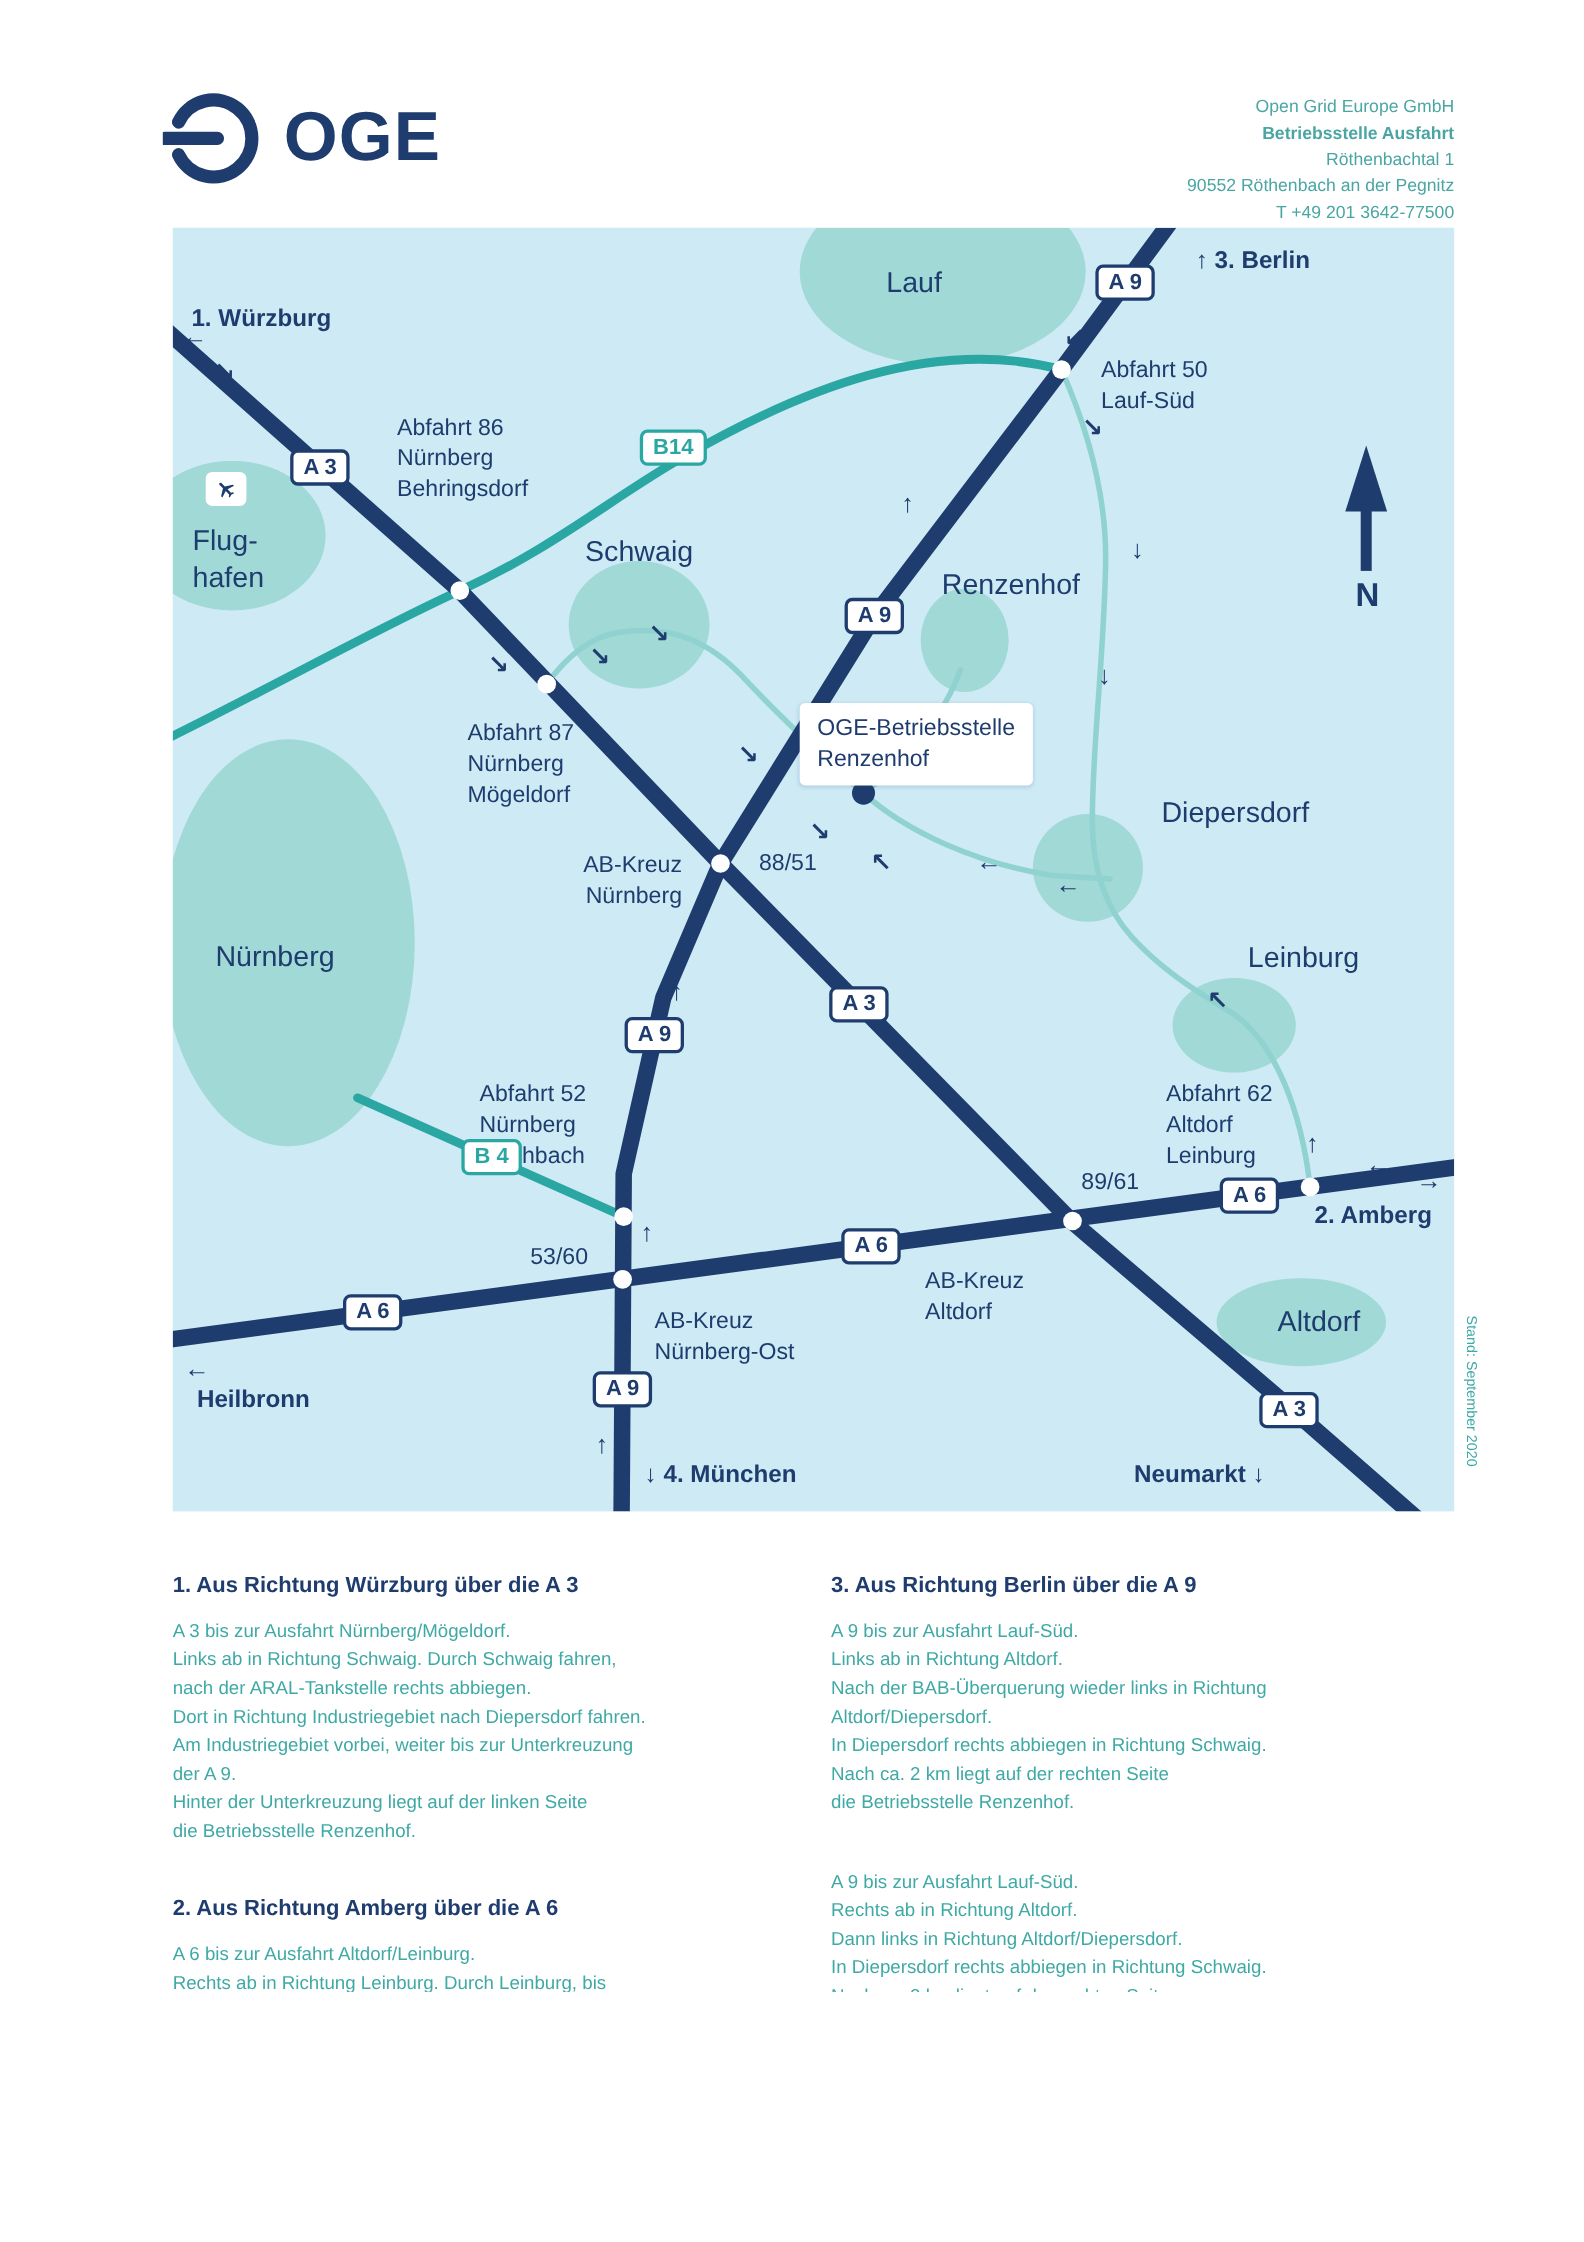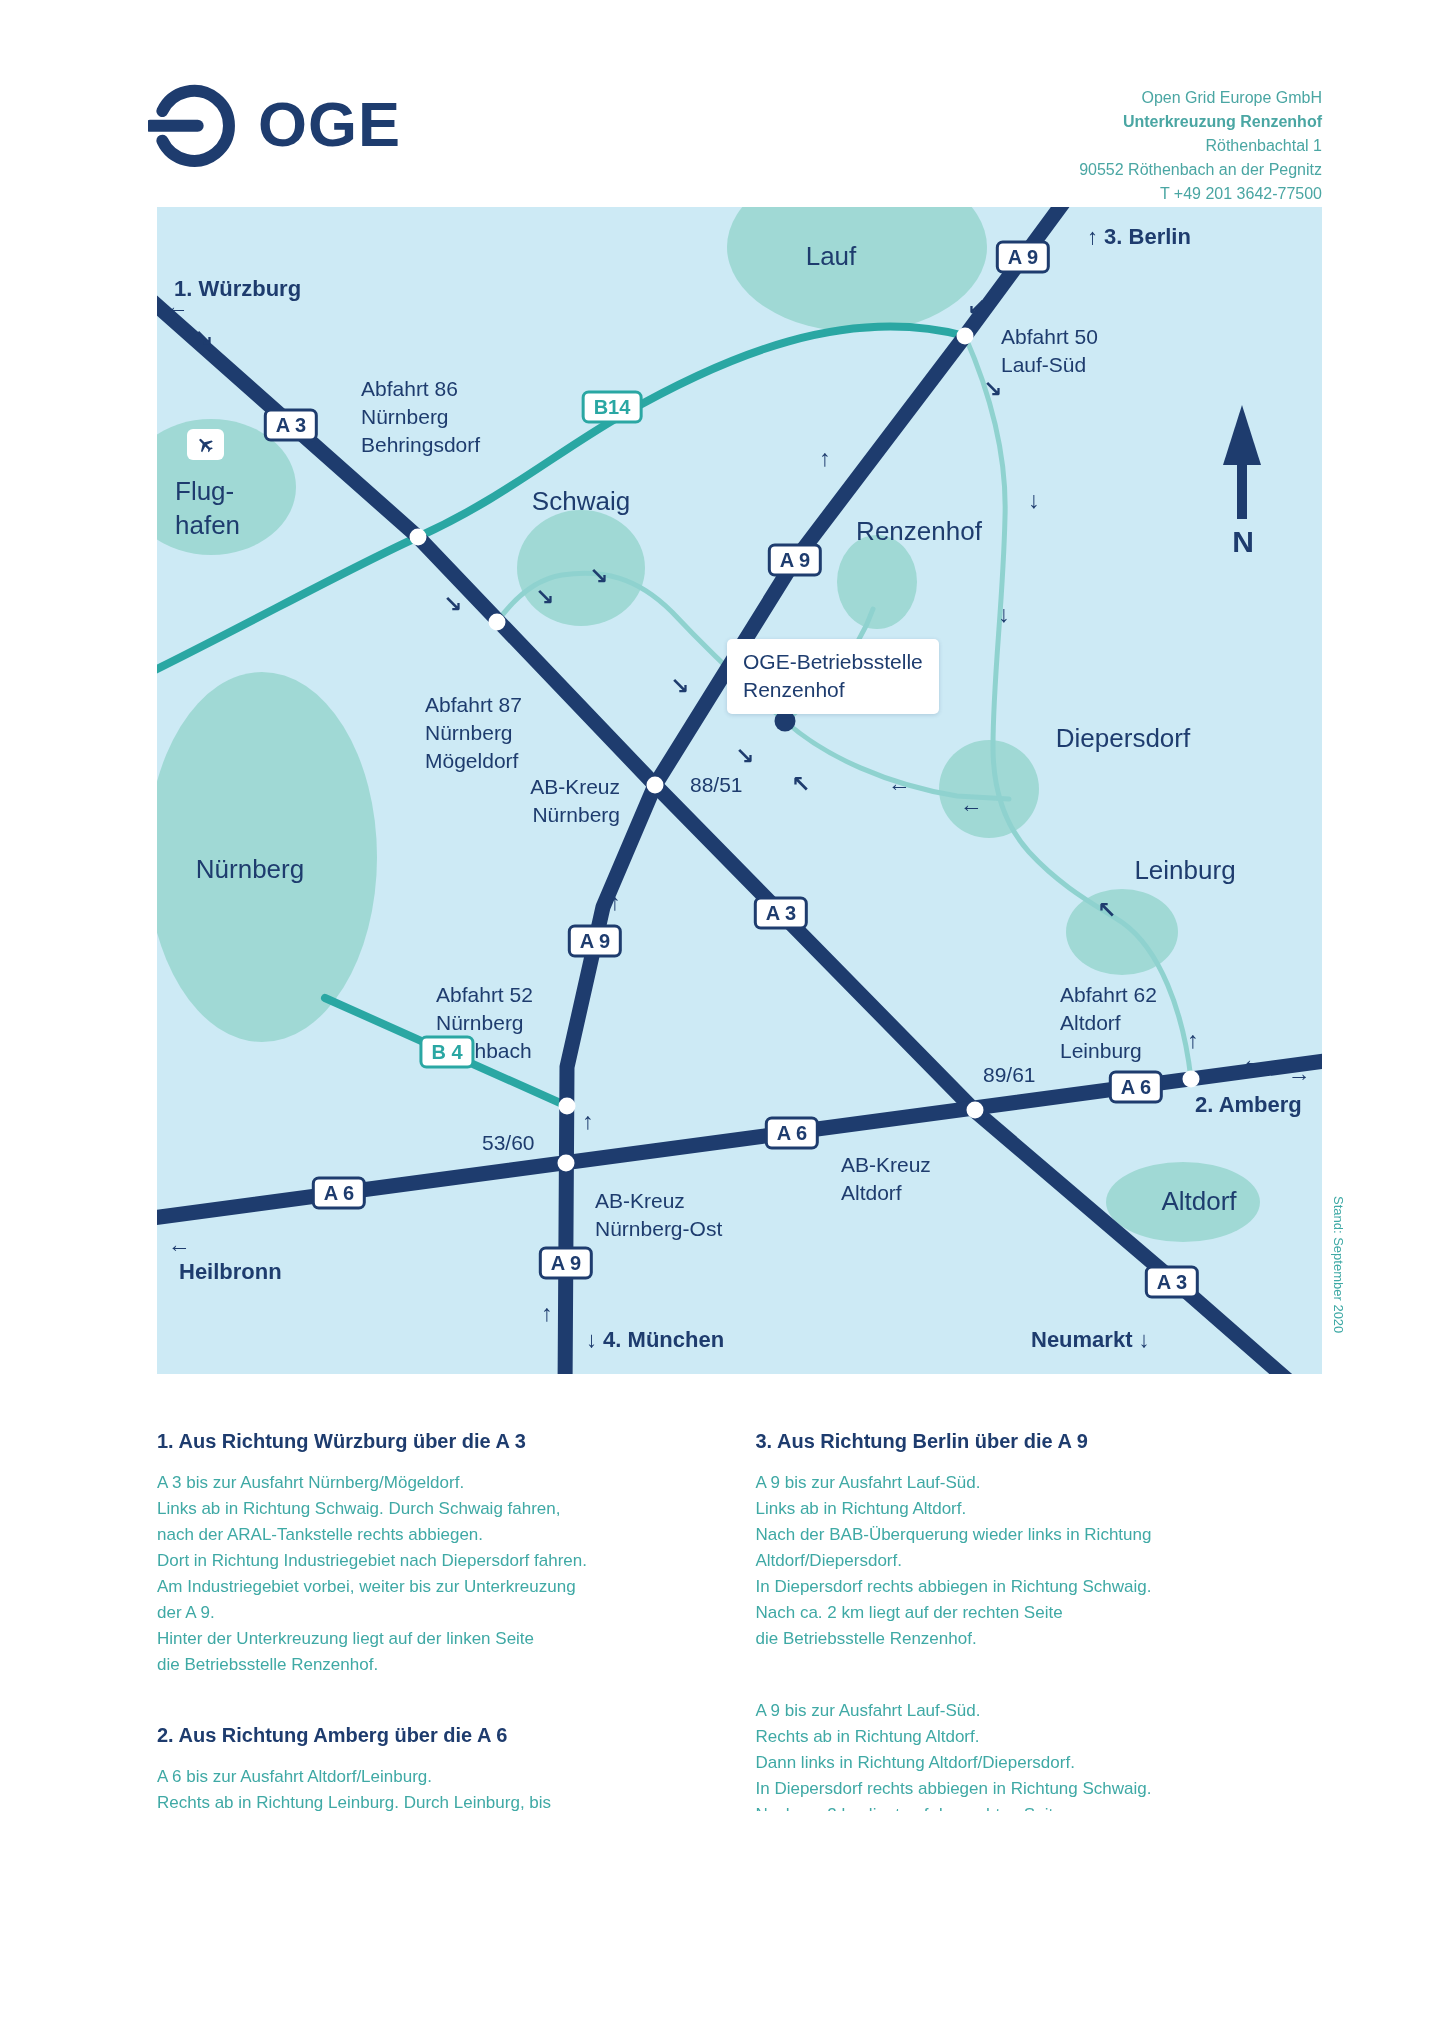--- a/index.html
+++ b/index.html
@@ -53,21 +53,21 @@
   <header>
     <div class="logo">
       <svg width="92" height="96" viewBox="0 0 100 104">
         <path d="M 15.6 37.9 A 38 38 0 1 1 15.6 70.1" fill="none" stroke="#1e3c6e" stroke-width="13" stroke-linecap="round"></path>
         <path d="M 2 54 L 54 54" fill="none" stroke="#1e3c6e" stroke-width="13" stroke-linecap="round"></path>
       </svg>
       <span class="logo-text">OGE</span>
     </div>
     <div class="address">
       <div>Open Grid Europe GmbH</div>
-      <div class="bold">Unterkreuzung Renzenhof</div>
+      <div class="bold">Betriebsstelle Ausfahrt</div>
       <div>Röthenbachtal 1</div>
       <div>90552 Röthenbach an der Pegnitz</div>
       <div>T +49 201 3642-77500</div>
     </div>
   </header>
 
   <div class="map">
 
     <svg class="map-svg" viewBox="0 0 1165 1167">
 
@@ -165,21 +165,21 @@
     <div class="m-label dest" style="left:1038px;top:884px;">2. Amberg</div>
     <div class="m-label dest" style="left:22px;  top:1051px;">Heilbronn</div>
     <div class="m-label dest" style="left:429px; top:1119px;">↓ 4. München</div>
     <div class="m-label dest" style="left:874px; top:1119px;">Neumarkt ↓</div>
 
     <div class="m-label exit" style="left:204px; top:168px;">Abfahrt 86
 Nürnberg
 Behringsdorf</div>
     <div class="m-label exit" style="left:844px; top:116px;">Abfahrt 50
 Lauf-Süd</div>
-    <div class="m-label exit" style="left:268px; top:484px;">Abfahrt 87
+    <div class="m-label exit" style="left:268px; top:446px;">Abfahrt 87
 Nürnberg
 Mögeldorf</div>
     <div class="m-label exit" style="left:279px; top:774px;">Abfahrt 52
 Nürnberg
 Fischbach</div>
     <div class="m-label exit" style="left:903px; top:774px;">Abfahrt 62
 Altdorf
 Leinburg</div>
     <div class="m-label exit rgt" style="left:463px; top:566px;">AB-Kreuz
 Nürnberg</div>

